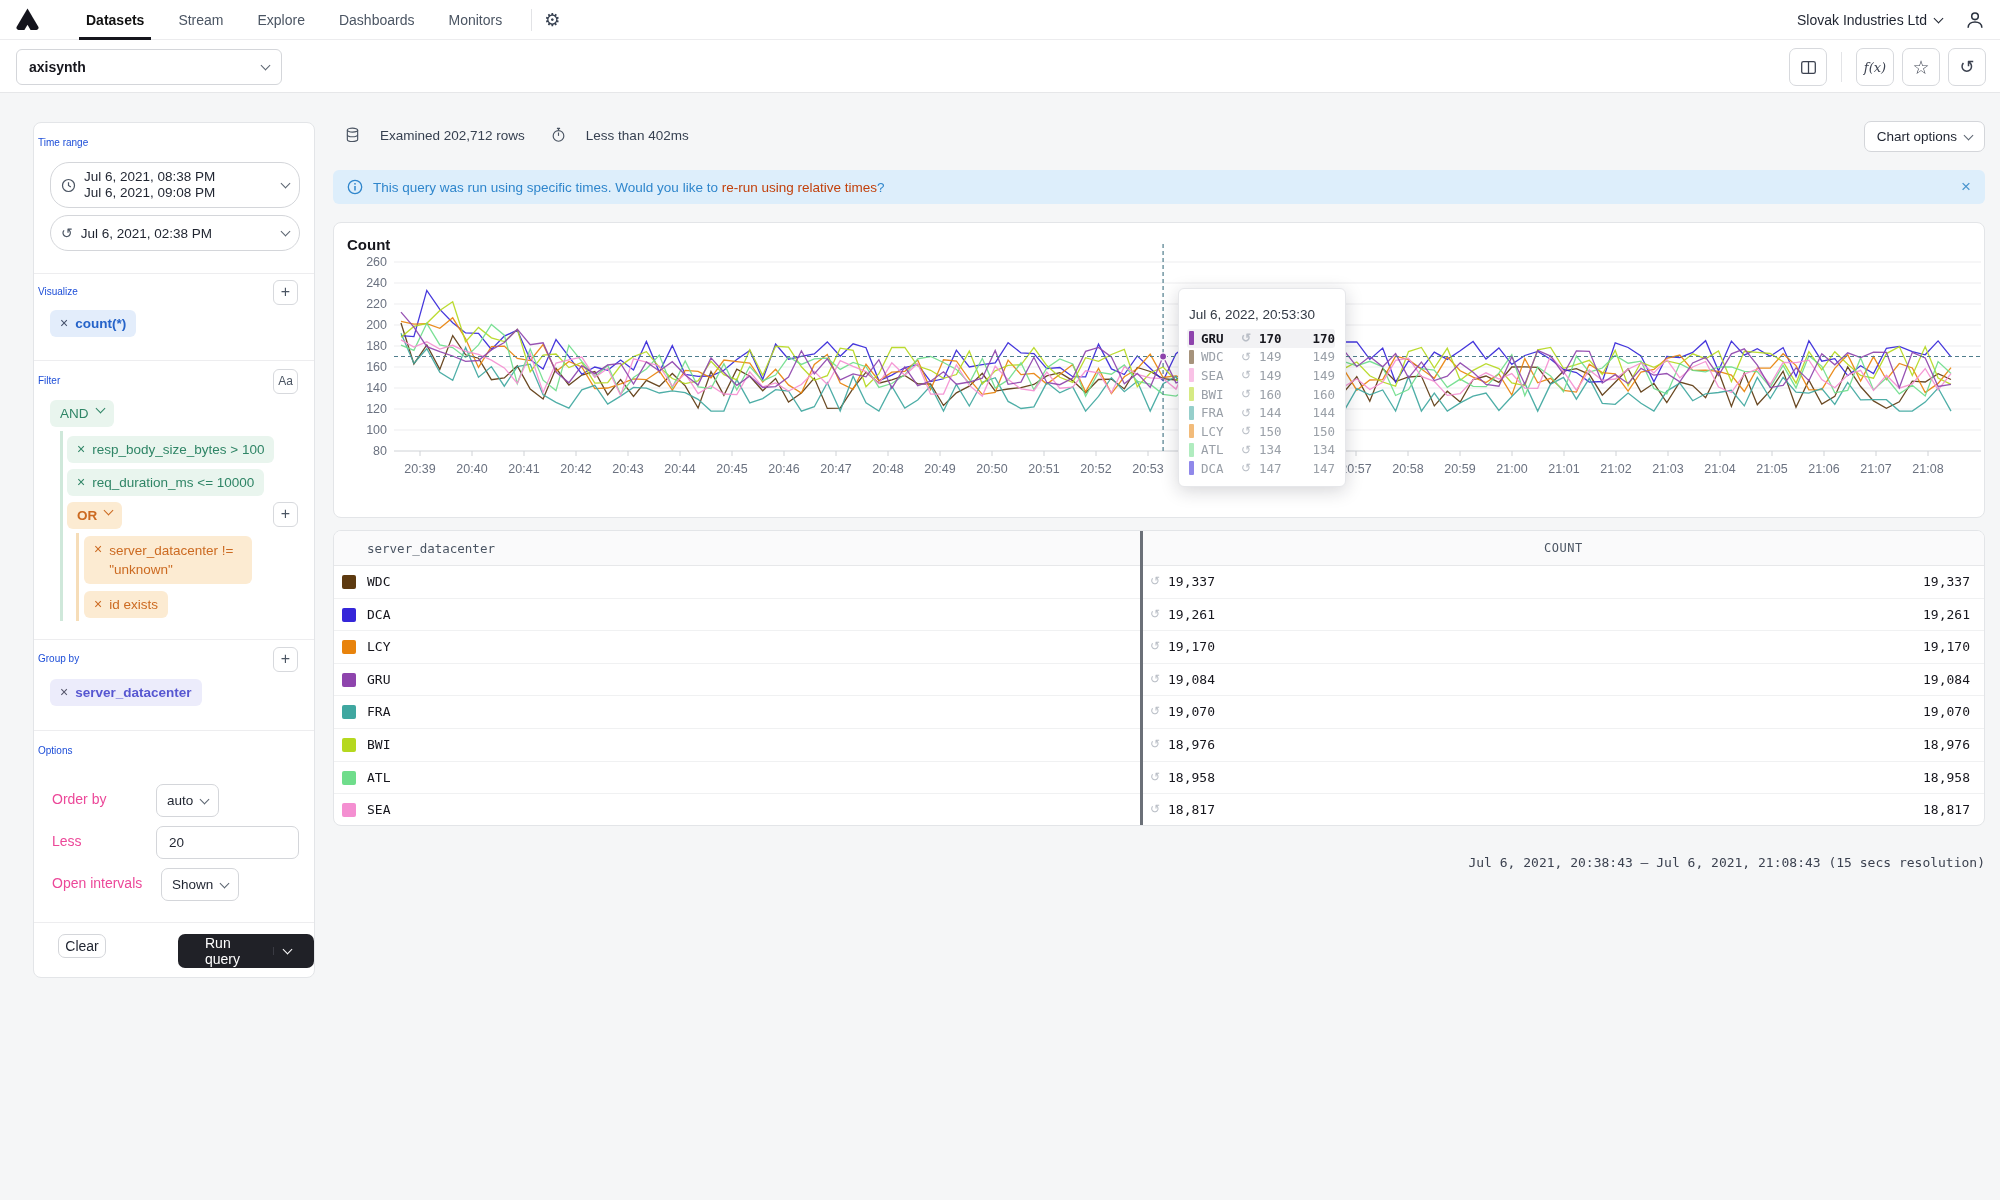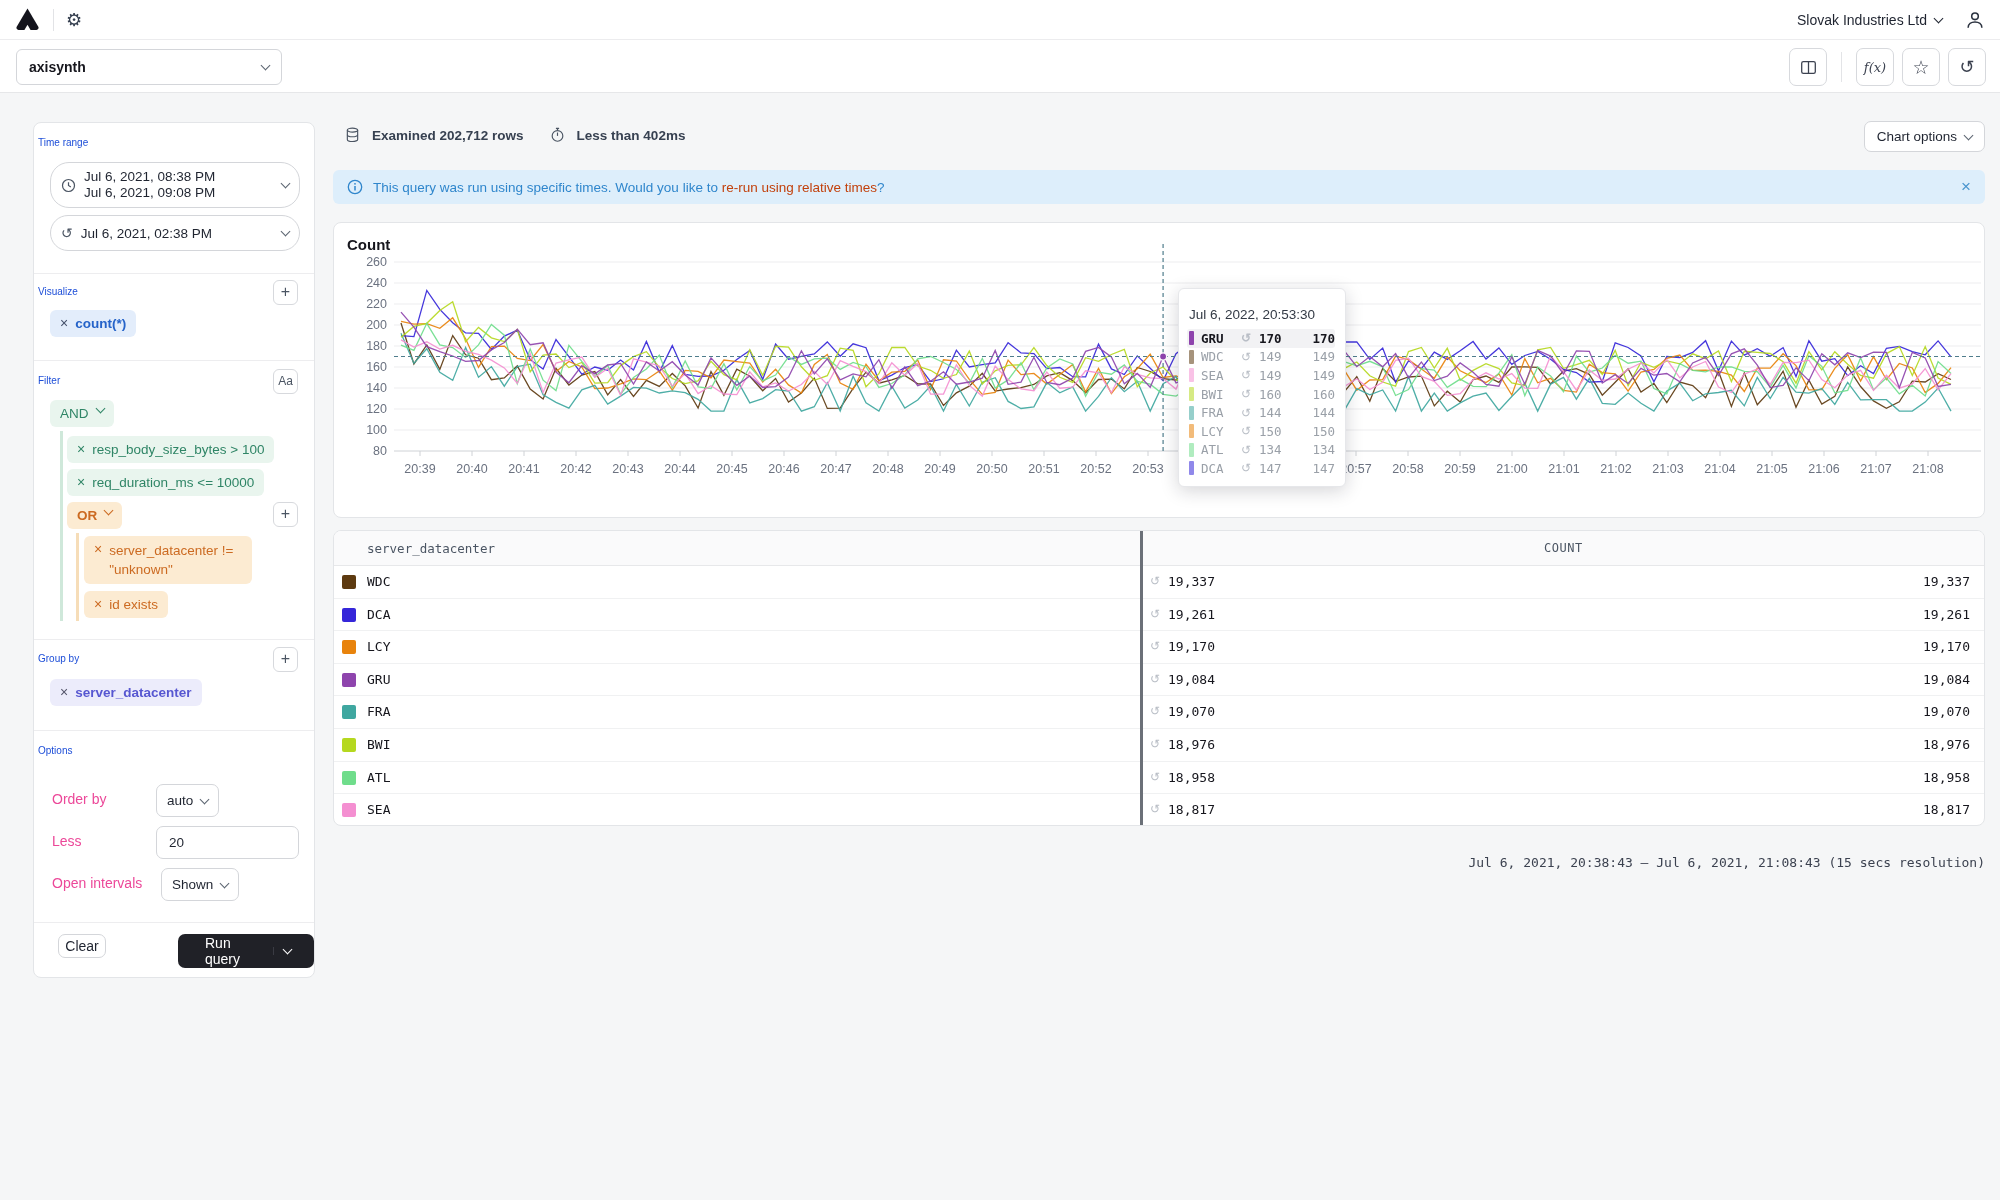--- a/index.html
+++ b/index.html
@@ -57,21 +57,21 @@
   .opt-select .chev { margin-left:8px; color:#5b6470;}
   .limit-input { position:absolute; height:33px; border:1px solid #d4d6da; border-radius:7px; background:#fff; font-size:13.5px; color:#1f2430; padding:0 12px; display:flex; align-items:center; }
   .btn { border:1px solid #d4d6da; border-radius:7px; background:#fff; font-size:14px; color:#1f2430; cursor:pointer; display:flex; align-items:center; justify-content:center; }
   .btn-dark { background:#202127; border:none; color:#fff; display:flex; align-items:stretch; padding:13px; overflow:hidden;}
   .btn-dark .lbl { display:flex; align-items:center; padding:0 14px; font-size:14px;}
   .btn-dark .dd { display:flex; align-items:center; padding:0 10px; border-left:1px solid #3a3b43; }
   .btn-dark .chev { margin:0 0 3px 0; }
 
   
   .stats { position:absolute; left:345px; top:127px; display:flex; align-items:center; gap:26px; font-size:13.5px; color:#374151; }
-  .stat { display:flex; align-items:center; gap:12px;font-weight:bold; }
+  .stat { display:flex; align-items:center; gap:20px; }
   .chart-options { position:absolute; right:15px; top:121px; height:31px; border:1px solid #d4d6da; border-radius:7px; background:#fff; display:flex; align-items:center; padding:0 12px; font-size:13.5px; color:#1f2430; cursor:pointer;}
   .chart-options .chev{ color:#5b6470; margin-left:8px;}
 
   .banner { position:absolute; left:333px; top:170px; width:1652px; height:34px; background:#ddeefb; border-radius:6px; display:flex; align-items:center; padding:0 14px; font-size:13.5px; color:#2f86cc; }
   .banner a { color:#c2410c; cursor:pointer; }
   .banner .close { margin-left:auto; color:#4b96cf; font-size:17px; cursor:pointer; }
   .banner .iico { margin-right:10px; display:flex; }
 
   .chart-card { left:333px; top:222px; width:1652px; height:296px; }
   .chart-title { position:absolute; left:13px; top:13px; font-size:15px; font-weight:bold; color:#16161d; }
@@ -109,20 +109,27 @@
 </head>
 <body>
 
 <div class="page">
 
   <div class="nav">
     <svg class="logo" viewBox="0 0 28 28">
       <path d="M14 2.5 L25.2 21.5 a2.2 2.2 0 0 1 -1.9 3.3 H4.7 a2.2 2.2 0 0 1 -1.9 -3.3 Z" fill="#14141c"></path>
       <path d="M10.8 24.8 L14 19.4 L17.2 24.8 Z" fill="#ffffff"></path>
     </svg>
+    <div class="nav-tabs">
+      <div class="nav-tab active">Datasets</div>
+      <div class="nav-tab">Stream</div>
+      <div class="nav-tab">Explore</div>
+      <div class="nav-tab">Dashboards</div>
+      <div class="nav-tab">Monitors</div>
+    </div>
     <div class="nav-divider"></div>
     <span class="gear">⚙</span>
     <div class="nav-right">
       <span class="org">
           <span>Slovak Industries Ltd</span>
           <span class="chev"></span>
         </span>
       <svg class="person" width="22" height="22" viewBox="0 0 24 24">
         <circle cx="12" cy="8" r="3.6" fill="none" stroke="#2c3340" stroke-width="1.7"></circle>
         <path d="M4.5 20.5 c0-4.2 3.4-6.4 7.5-6.4 s7.5 2.2 7.5 6.4" fill="none" stroke="#2c3340" stroke-width="1.7"></path>

